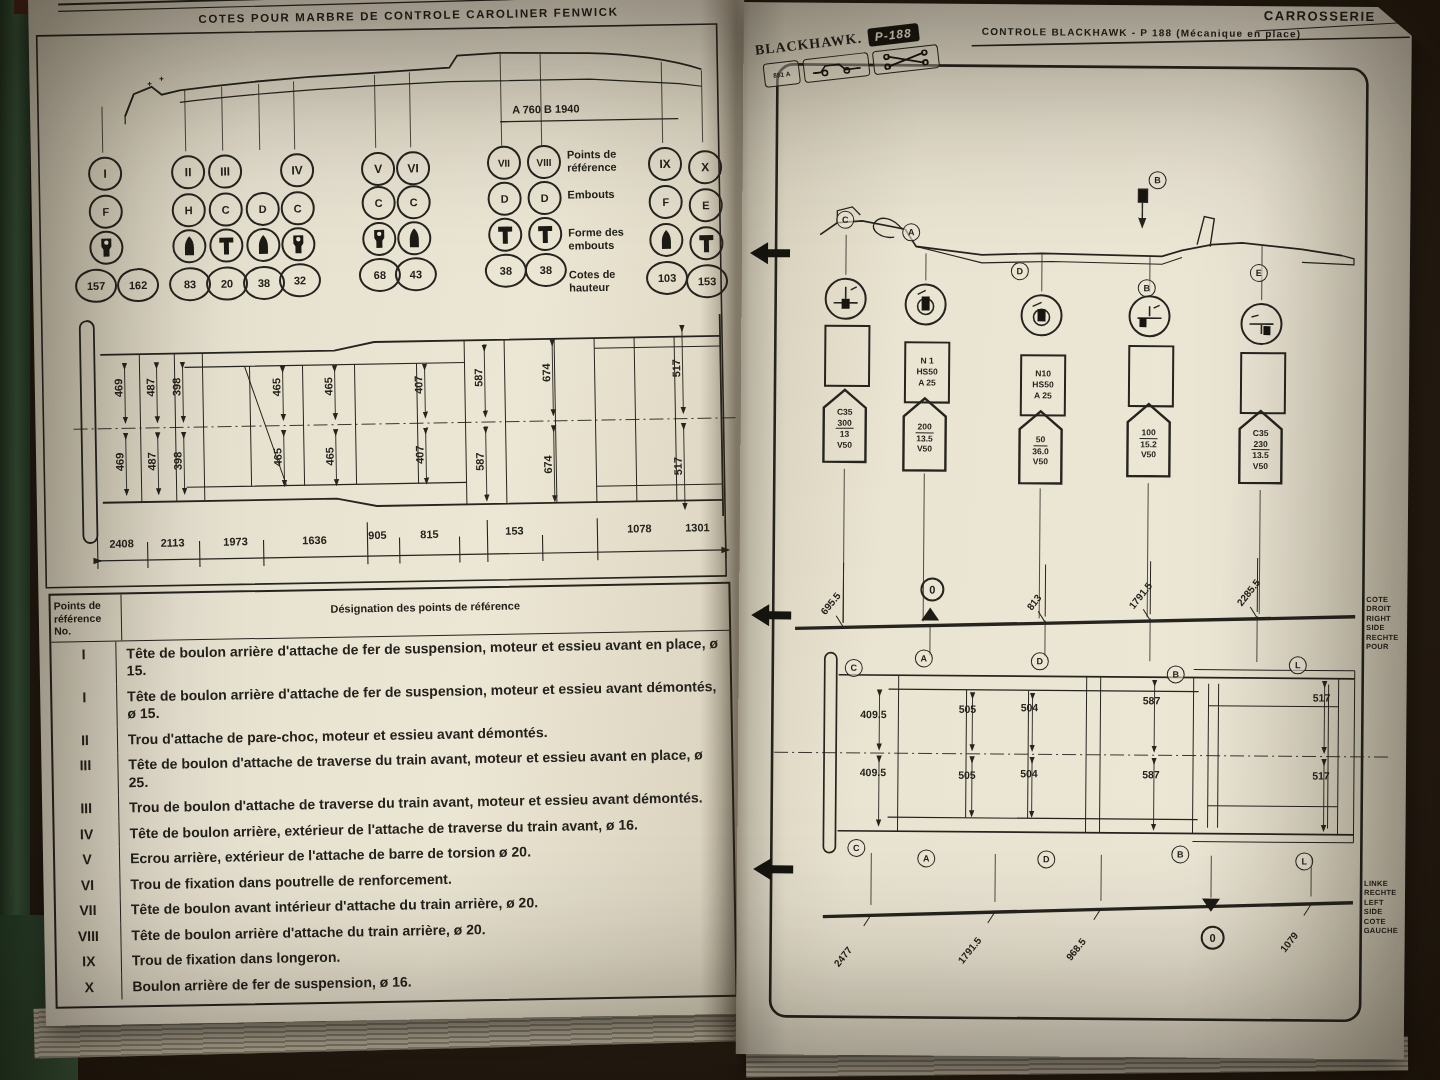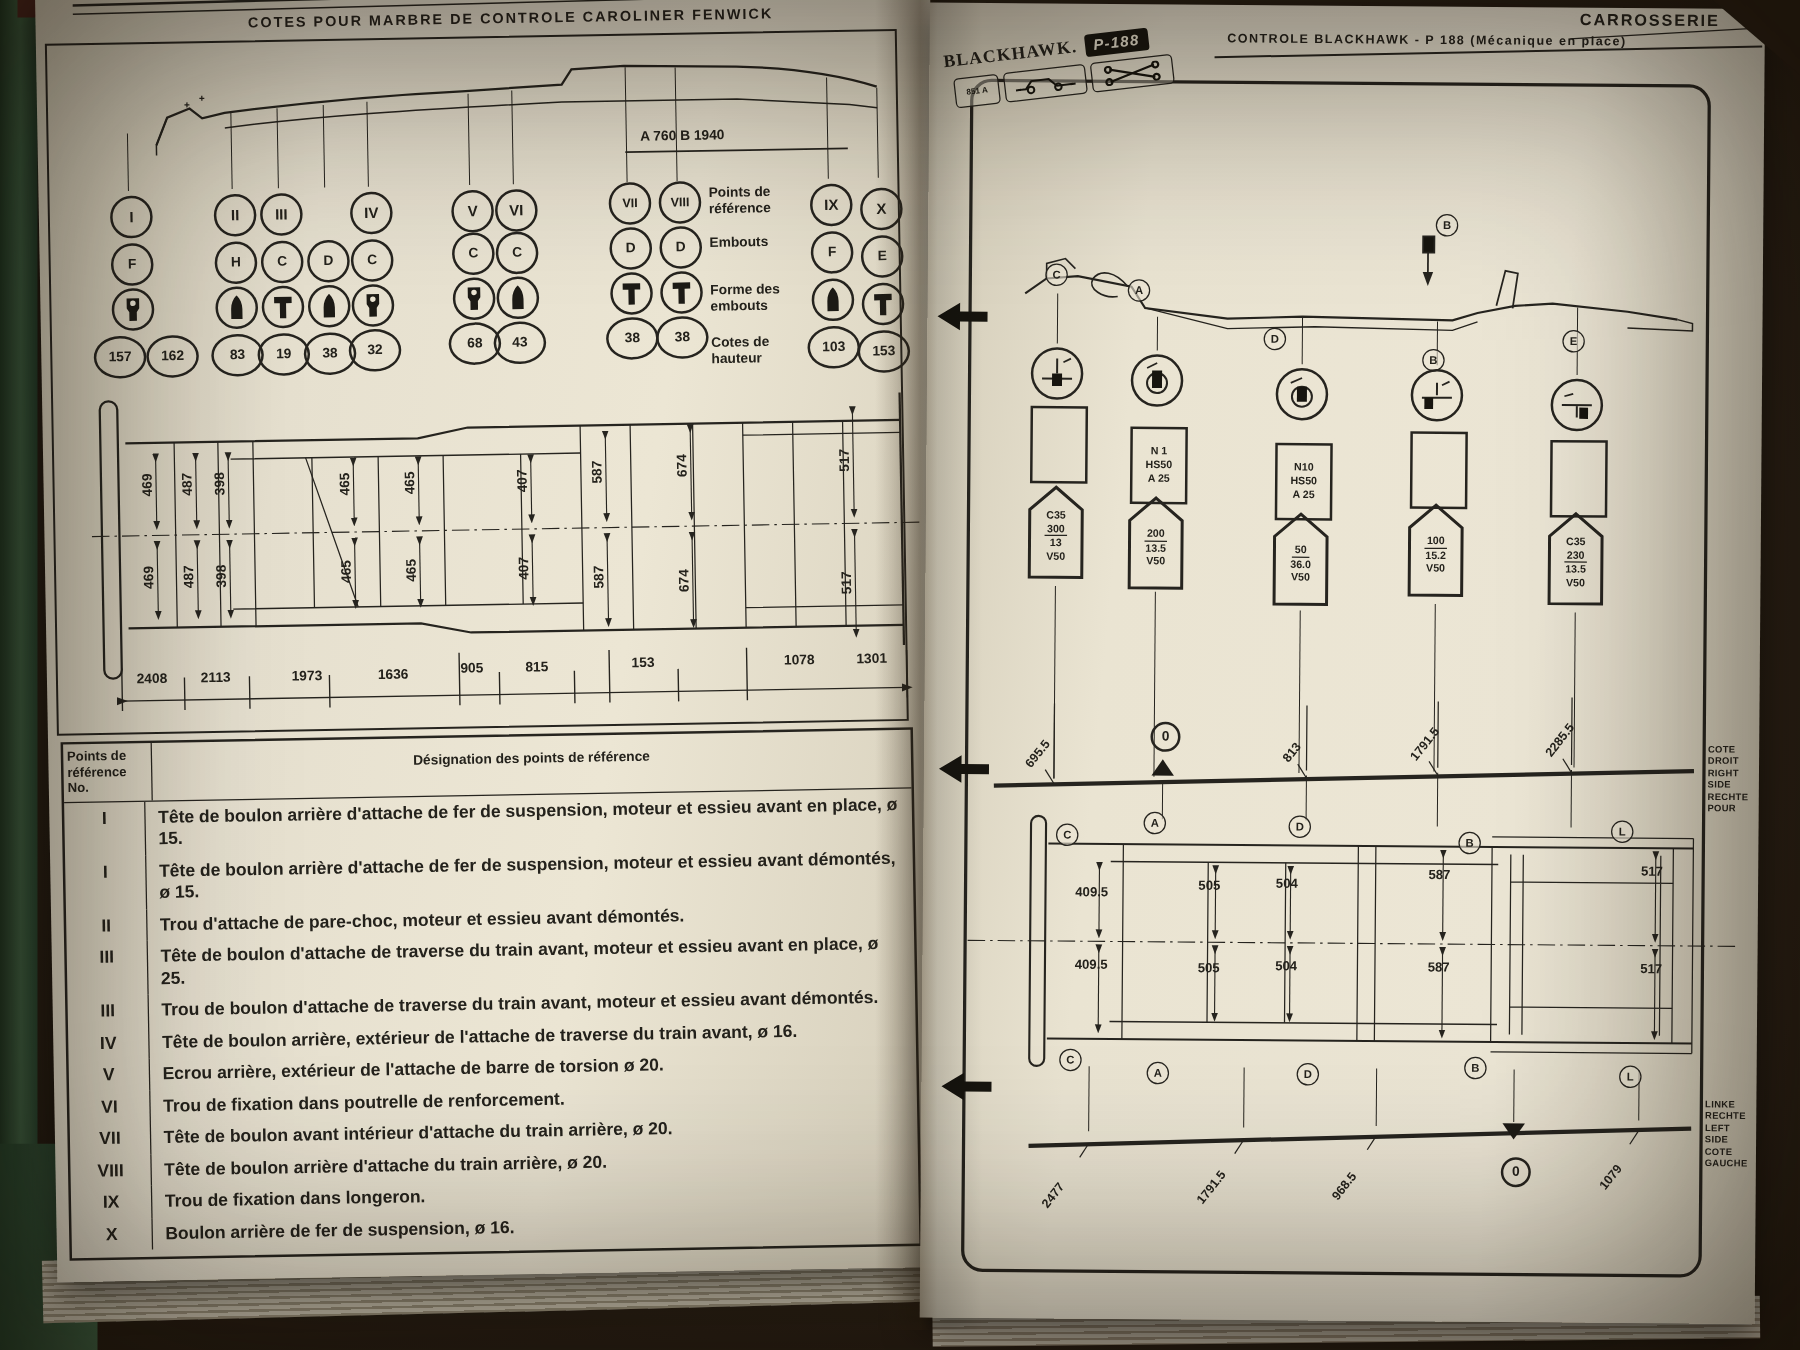--- a/index.html
+++ b/index.html
@@ -240,21 +240,21 @@
       </div>
     <div class="circ" style="left:657px;top:242px">
         <svg width="16" height="20" viewBox="0 0 16 20">
           <path d="M1,2 h14 v5 h-4.5 v12 h-5 V7 H1 z" fill="#1d1b16"></path>
         </svg>
       </div>
 
     <div class="circ num" style="left:42px;top:274px">157</div>
     <div class="circ num" style="left:84px;top:274px">162</div>
     <div class="circ num" style="left:136px;top:274px">83</div>
-    <div class="circ num" style="left:173px;top:274px">19</div>
+    <div class="circ num" style="left:173px;top:274px">20</div>
     <div class="circ num" style="left:210px;top:274px">38</div>
     <div class="circ num" style="left:246px;top:272px">32</div>
     <div class="circ num" style="left:326px;top:268px">68</div>
     <div class="circ num" style="left:362px;top:268px">43</div>
     <div class="circ num" style="left:452px;top:266px">38</div>
     <div class="circ num" style="left:492px;top:266px">38</div>
     <div class="circ num" style="left:613px;top:276px">103</div>
     <div class="circ num" style="left:653px;top:280px">153</div>
 
     <div class="leg" style="left:536px;top:162px;width:72px">Points de référence</div>
@@ -277,21 +277,21 @@
     <div class="vdim" style="left:125px;top:462px">398</div>
     <div class="vdim" style="left:225px;top:460px">465</div>
     <div class="vdim" style="left:277px;top:460px">465</div>
     <div class="vdim" style="left:367px;top:460px">407</div>
     <div class="vdim" style="left:427px;top:468px">587</div>
     <div class="vdim" style="left:495px;top:472px">674</div>
     <div class="vdim" style="left:625px;top:476px">517</div>
 
     <div class="hdim" style="left:60px;top:544px">2408</div>
     <div class="hdim" style="left:111px;top:544px">2113</div>
-    <div class="hdim" style="left:184px;top:544px">1973</div>
+    <div class="hdim" style="left:174px;top:544px">1973</div>
     <div class="hdim" style="left:253px;top:544px">1636</div>
     <div class="hdim" style="left:316px;top:540px">905</div>
     <div class="hdim" style="left:368px;top:540px">815</div>
     <div class="hdim" style="left:453px;top:538px">153</div>
     <div class="hdim" style="left:578px;top:538px">1078</div>
     <div class="hdim" style="left:636px;top:538px">1301</div>
 
     <div id="tbl">
       <div class="thead">
         <div class="th1">Points de référence No.</div>

